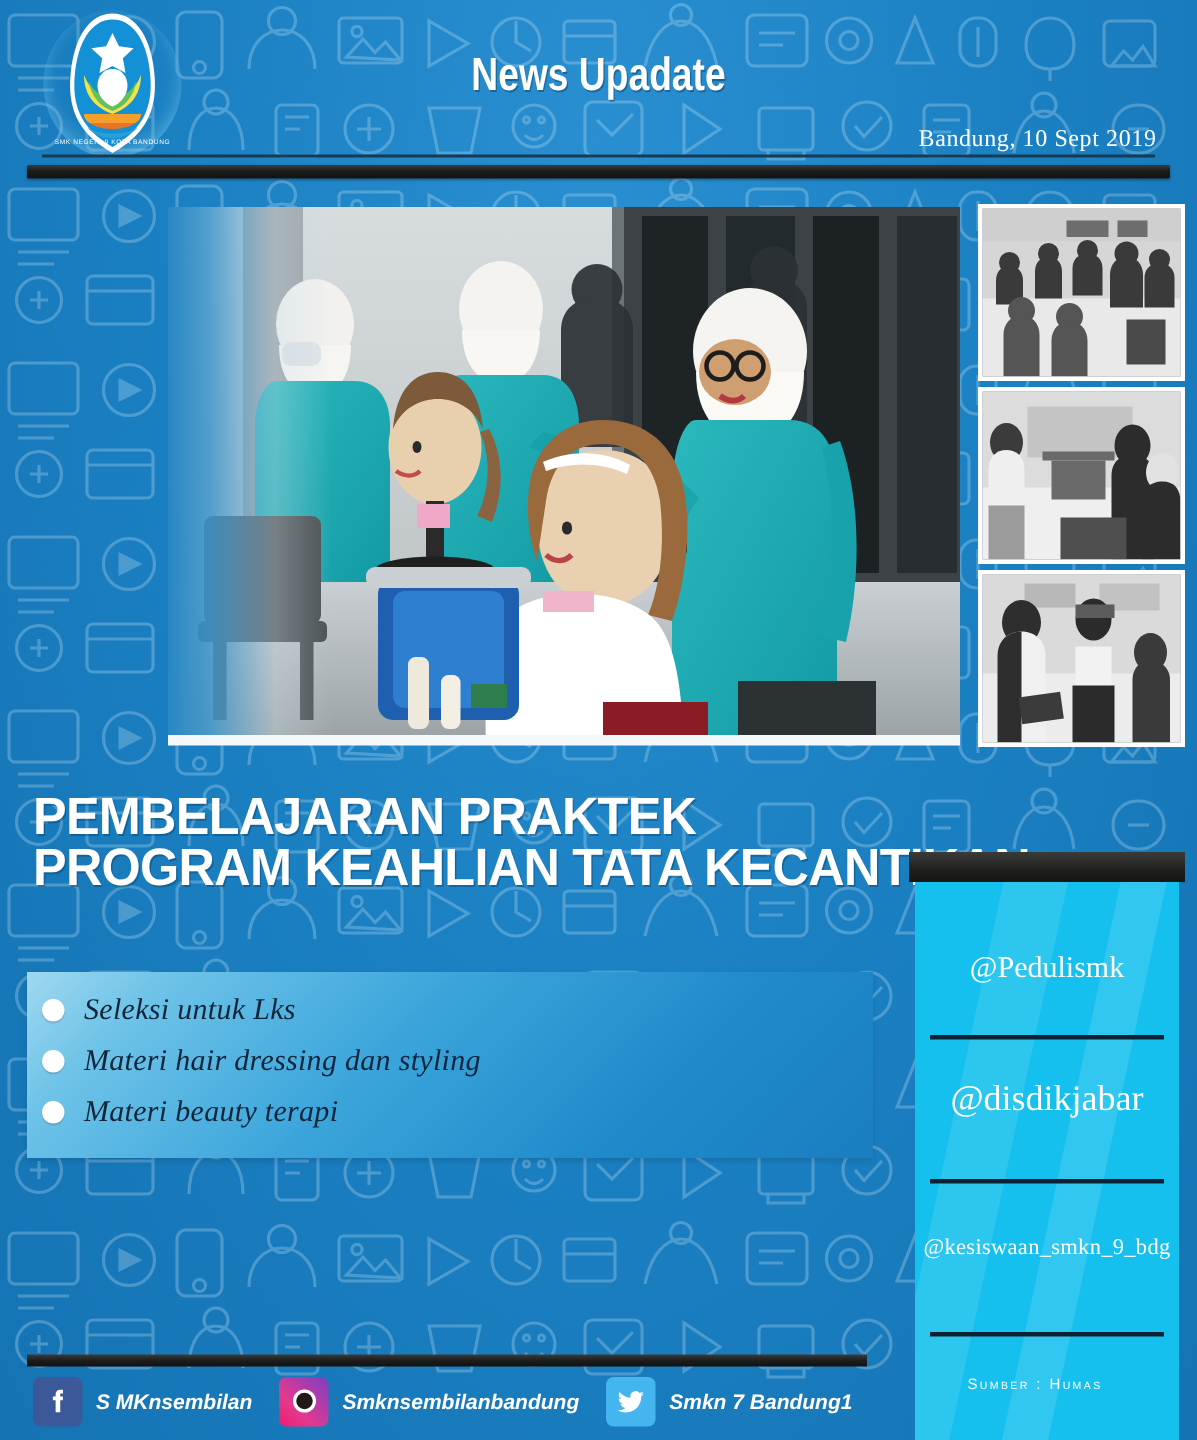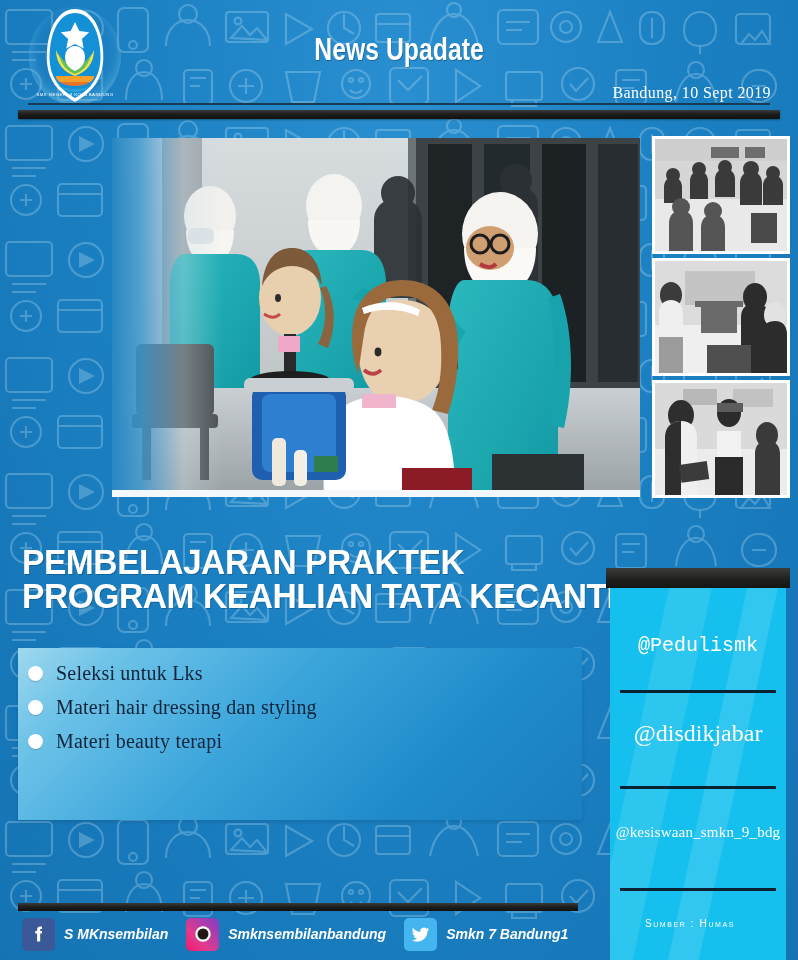--- a/index.html
+++ b/index.html
@@ -86,43 +86,44 @@
   
   .thumbs{ position:absolute; left:652px; top:136px; width:138px; z-index:4; }
   .thumb{
     width:138px; height:118px; margin-bottom:4px;
     border:3px solid #ffffff;
     overflow:hidden; position:relative; background:#9a9a9a;
   }
 
   
   .headline{
-    position:absolute; left:22px; top:545px; width:560px; z-index:6;
+    position:absolute; left:22px; top:528px; width:560px; z-index:6;
   }
   .headline .line{
     font-family:"Liberation Sans", sans-serif;
     font-weight:bold;
     color:#ffffff;
     font-size:35px;
     line-height:34px;
     letter-spacing:-0.5px;
     transform:scaleX(.96);
     transform-origin:left center;
     text-shadow:1px 1px 0 rgba(10,50,80,.35);
     white-space:nowrap;
   }
   .headline .line.l2{ font-size:35px; }
 
   
   .bullets{
-    position:absolute; left:18px; top:648px; width:564px; height:172px;
+    position:absolute; left:18px; top:648px; width:564px; height:124px;
     background:
       linear-gradient(135deg, #9fd8ef 0%, #6ec3e8 14%, #3ba5db 42%, #1f8bca 72%, #1a7ec0 100%);
     z-index:6;
     box-shadow:0 2px 4px rgba(0,0,0,.12);
+    font-style:italic;
   }
   .bullets ul{ list-style:none; margin:0; padding:14px 0 0 10px; }
   .bullets li{
     display:flex; align-items:center; gap:13px;
     margin-bottom:11px;
   }
   .dot{
     width:15px; height:15px; border-radius:50%;
     background:#ffffff; flex:0 0 15px;
     box-shadow:0 1px 1px rgba(0,0,0,.18);
@@ -157,21 +158,21 @@
     content:""; position:absolute; left:96px; top:-40px;
     width:30px; height:470px; background:rgba(255,255,255,.12);
     transform:rotate(12deg);
   }
   .handle{
     position:absolute; width:176px; text-align:center;
     font-family:"Liberation Serif", serif;
     color:#ffffff;
     z-index:2;
   }
-  .h1{ top:46px;  font-size:20px;font-family:Liberation Mono, monospace; }
+  .h1{ top:46px;  font-size:20px; }
   .h2{ top:132px; font-size:24px; }
   .h3{ top:236px; font-size:15px; letter-spacing:.2px; }
   .sep{
     position:absolute; left:10px; width:156px; height:3px;
     background:#0b2233; z-index:2;
   }
   .s1{ top:102px; }
   .s2{ top:198px; }
   .s3{ top:300px; }
   .source{

